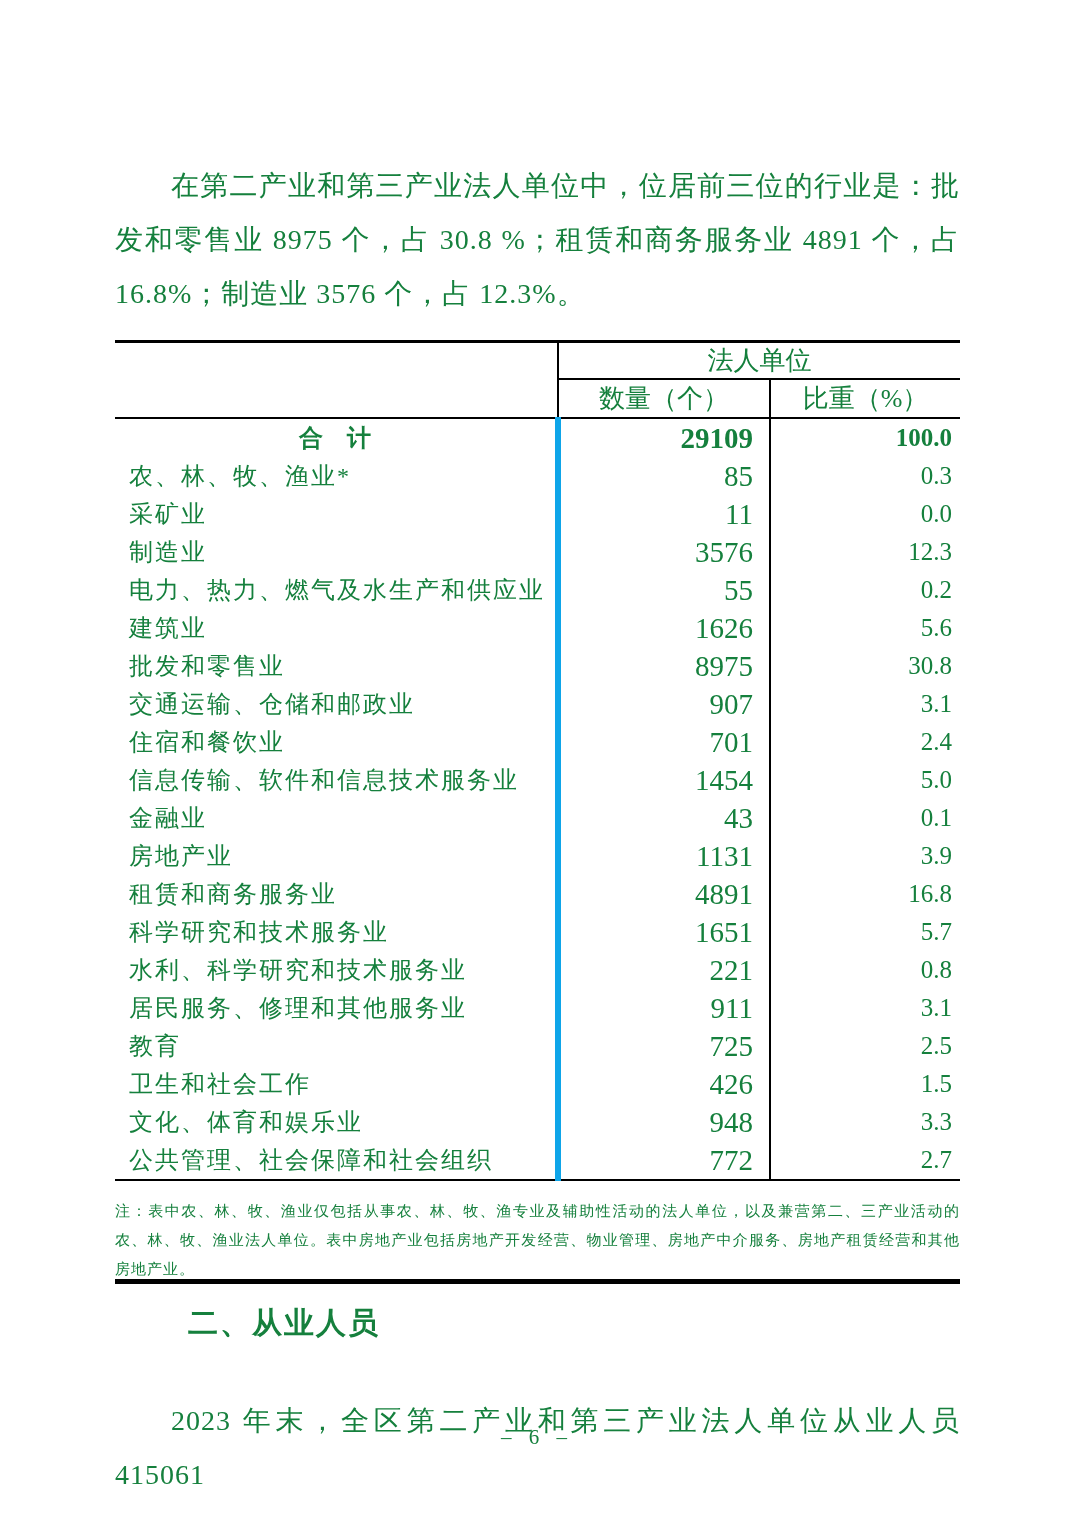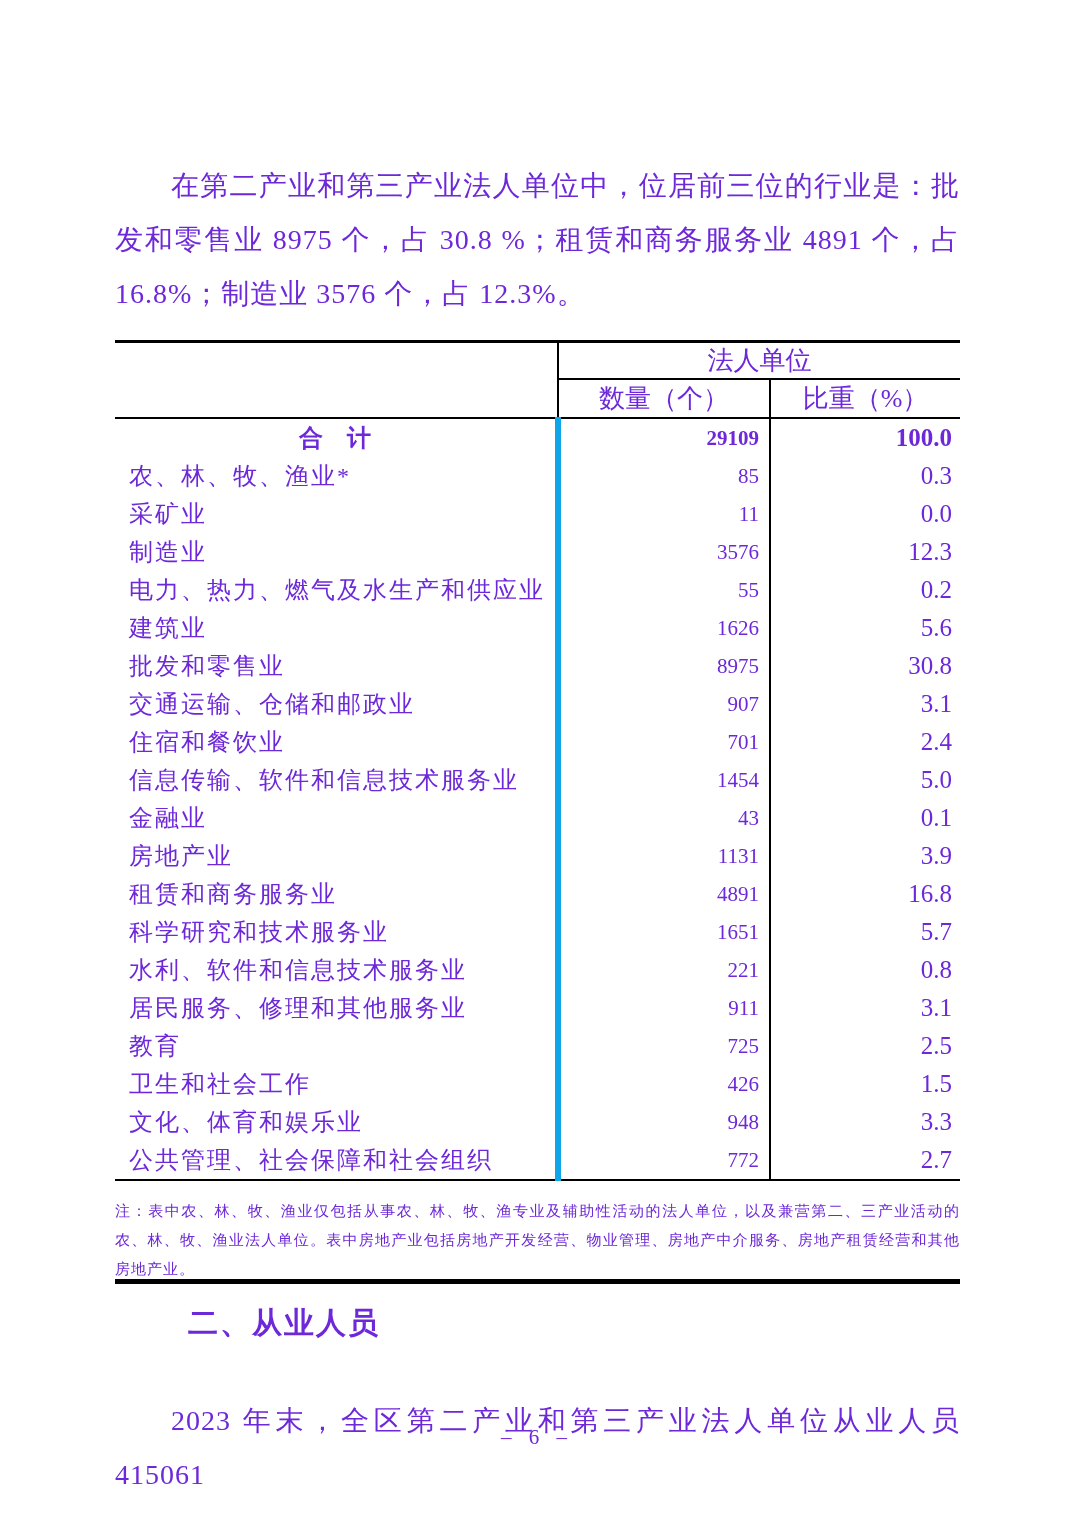--- a/index.html
+++ b/index.html
@@ -1,21 +1,21 @@
 <!DOCTYPE html>
 <html lang="zh"><head>
 <meta charset="utf-8">
 <style>
   html, body { margin: 0; padding: 0; background: #ffffff; }
   .page {
     position: relative;
     width: 1074px;
     height: 1520px;
     background: #ffffff;
-    color: #6d28d9;
+    color: #15803d;
     font-family: "Liberation Serif", "DejaVu Serif", serif;
     overflow: hidden;
   }
   
   .intro {
     position: absolute;
     left: 115px; top: 131px;
     width: 845px;
     font-size: 28px;
     line-height: 54px;
@@ -64,22 +64,22 @@
   .stat-table tbody td { height: 38px; font-size: 24px; }
   .stat-table tbody td.label {
     border-right: 6px solid #0ea5e9;
     padding-left: 14px;
     letter-spacing: 2px;
     text-align: left;
   }
   .stat-table tbody td.count {
     border-right: 2px solid #000;
     text-align: right;
-    padding-right: 10px;
-    font-size: 21px;
+    padding-right: 16px;
+    font-size: 29px;
   }
   .stat-table tbody td.share {
     text-align: right;
     padding-right: 8px;
     font-size: 25px;
   }
   .stat-table tbody tr.total-row td { font-weight: bold; }
   .stat-table tbody tr.total-row td.label {
     text-align: center;
     padding-left: 0;
@@ -224,21 +224,21 @@
           <td class="label">租赁和商务服务业</td>
           <td class="count">4891</td>
           <td class="share">16.8</td>
         </tr>
         <tr>
           <td class="label">科学研究和技术服务业</td>
           <td class="count">1651</td>
           <td class="share">5.7</td>
         </tr>
         <tr>
-          <td class="label">水利、软件和信息技术服务业</td>
+          <td class="label">水利、科学研究和技术服务业</td>
           <td class="count">221</td>
           <td class="share">0.8</td>
         </tr>
         <tr>
           <td class="label">居民服务、修理和其他服务业</td>
           <td class="count">911</td>
           <td class="share">3.1</td>
         </tr>
         <tr>
           <td class="label">教育</td>

